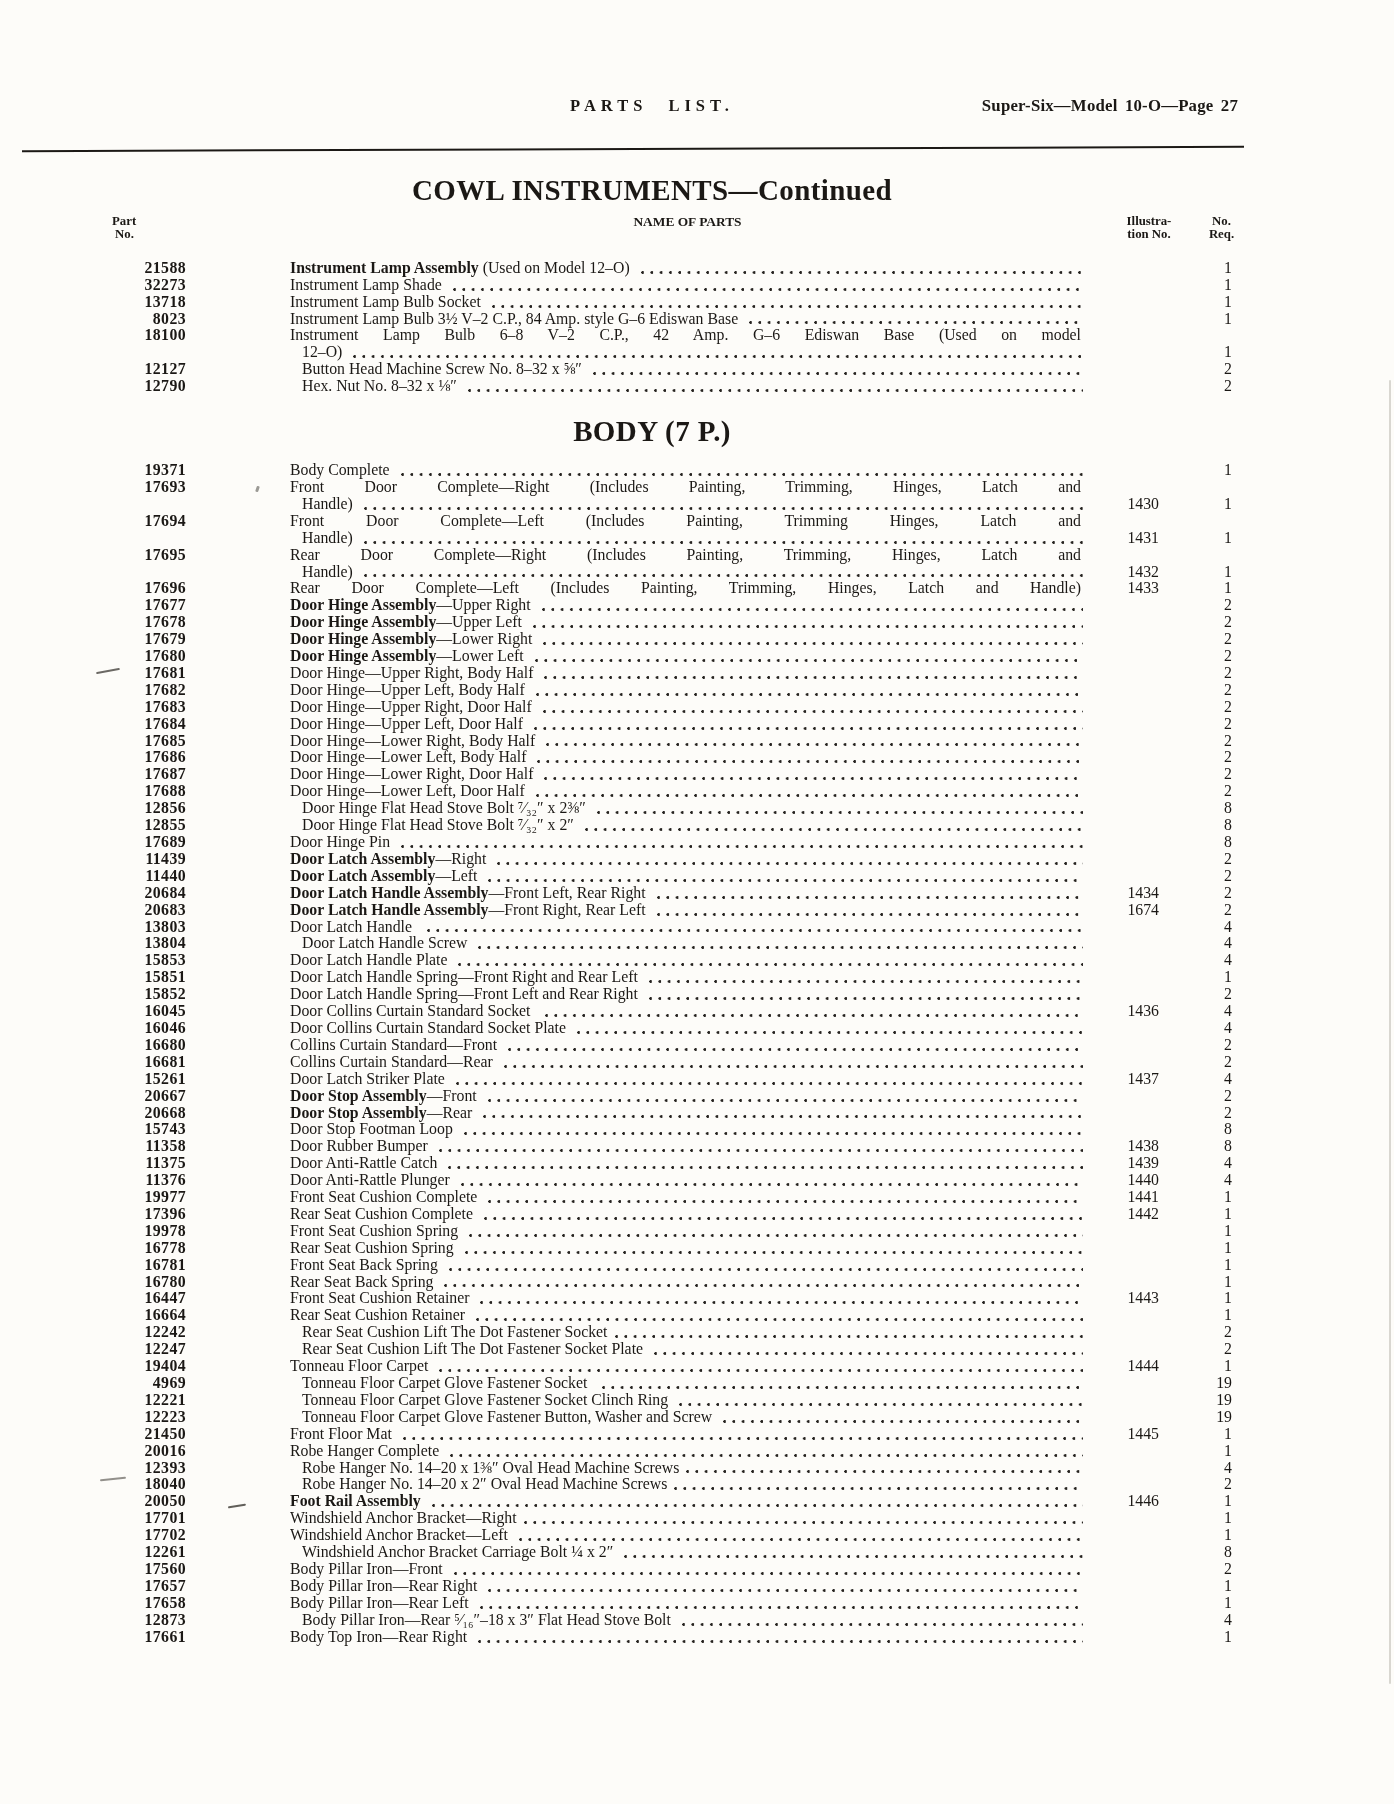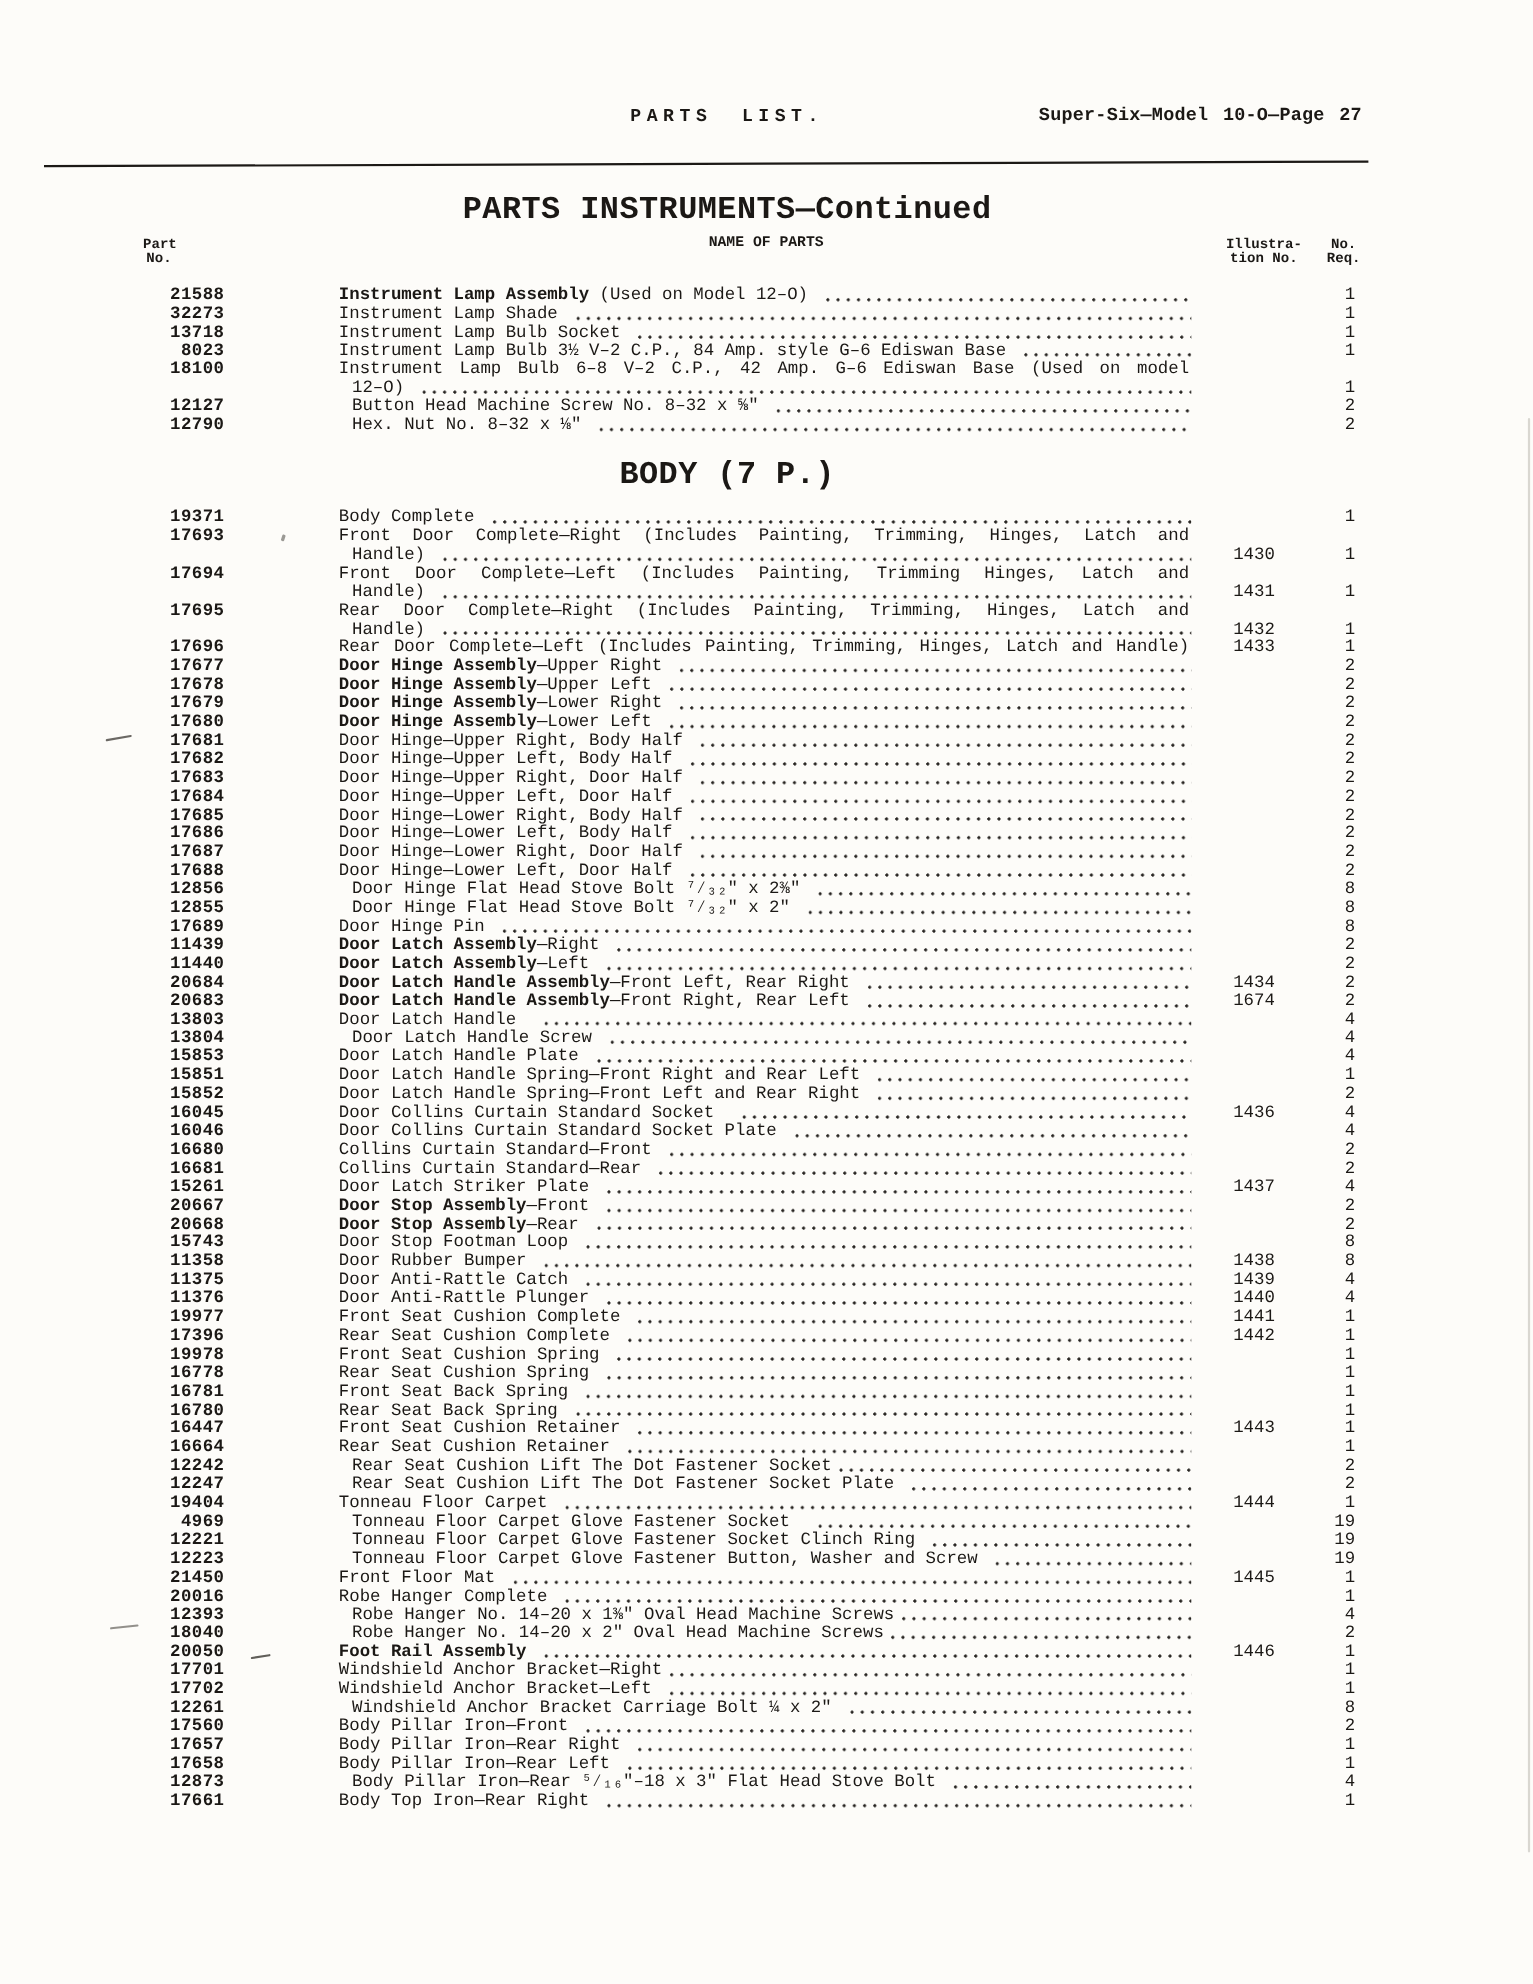--- a/index.html
+++ b/index.html
@@ -1,22 +1,22 @@
 <!DOCTYPE html>
 <html><head>
 <meta charset="utf-8">
 <style>
   html,body{margin:0;padding:0;background:#fdfcf9;}
   .page{
     position:relative;
     width:1394px;height:1804px;
     box-sizing:border-box;
-    padding:98px 162px 0 90px;
+    padding:98px 162px 0 72px;
     background:#fdfcf9;
-    font-family:Liberation Mono, monospace;
+    font-family:Liberation Serif, serif;
     font-size:15.8px;line-height:16.9px;
     color:#1b1815;
     overflow:hidden;
   }
   
   .running-head{position:relative;height:24px;}
   .rh-center{position:absolute;left:0;right:0;text-align:center;font-weight:bold;
     font-size:16.5px;letter-spacing:5px;word-spacing:12px;}
   .rh-right{position:absolute;right:-6px;top:0;font-weight:bold;font-size:16.8px;letter-spacing:.2px;word-spacing:3px;}
   .rule{border-top:2.6px solid #1c1916;margin:26px -12px 0 -50px;transform:rotate(-.2deg);}
@@ -57,21 +57,21 @@
 <body>
 
 <div class="page">
 
   <div class="running-head">
     <div class="rh-center">PARTS LIST.</div>
     <div class="rh-right">Super-Six—Model 10-O—Page 27</div>
   </div>
   <div class="rule"></div>
 
-  <h1 class="sec-title">PARTS INSTRUMENTS—Continued</h1>
+  <h1 class="sec-title">COWL INSTRUMENTS—Continued</h1>
 
   <div class="colheads">
     <div class="ch-pn">
       <div>Part</div>
       <div>No.</div>
     </div>
     <div class="ch-name">NAME OF PARTS</div>
     <div class="ch-il">
       <div>Illustra-</div>
       <div>tion No.</div>

